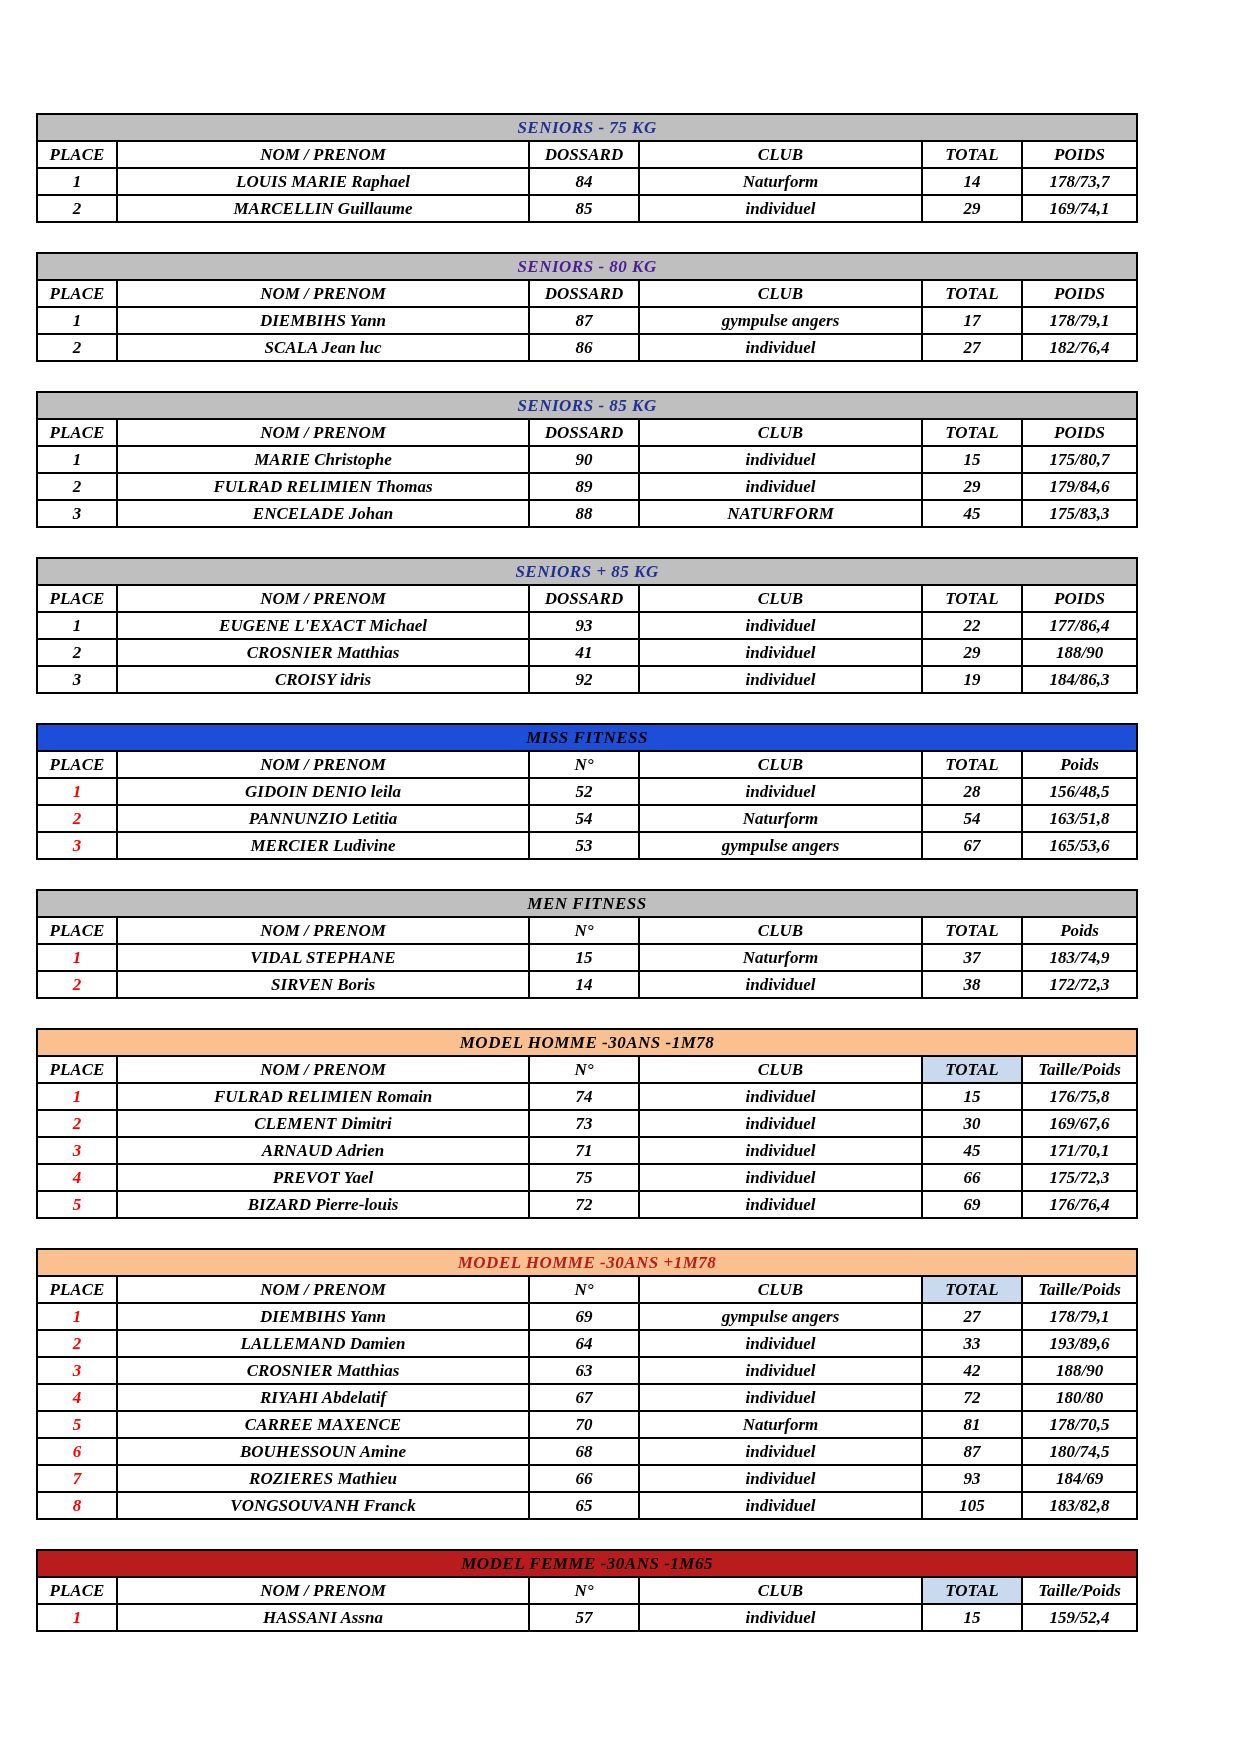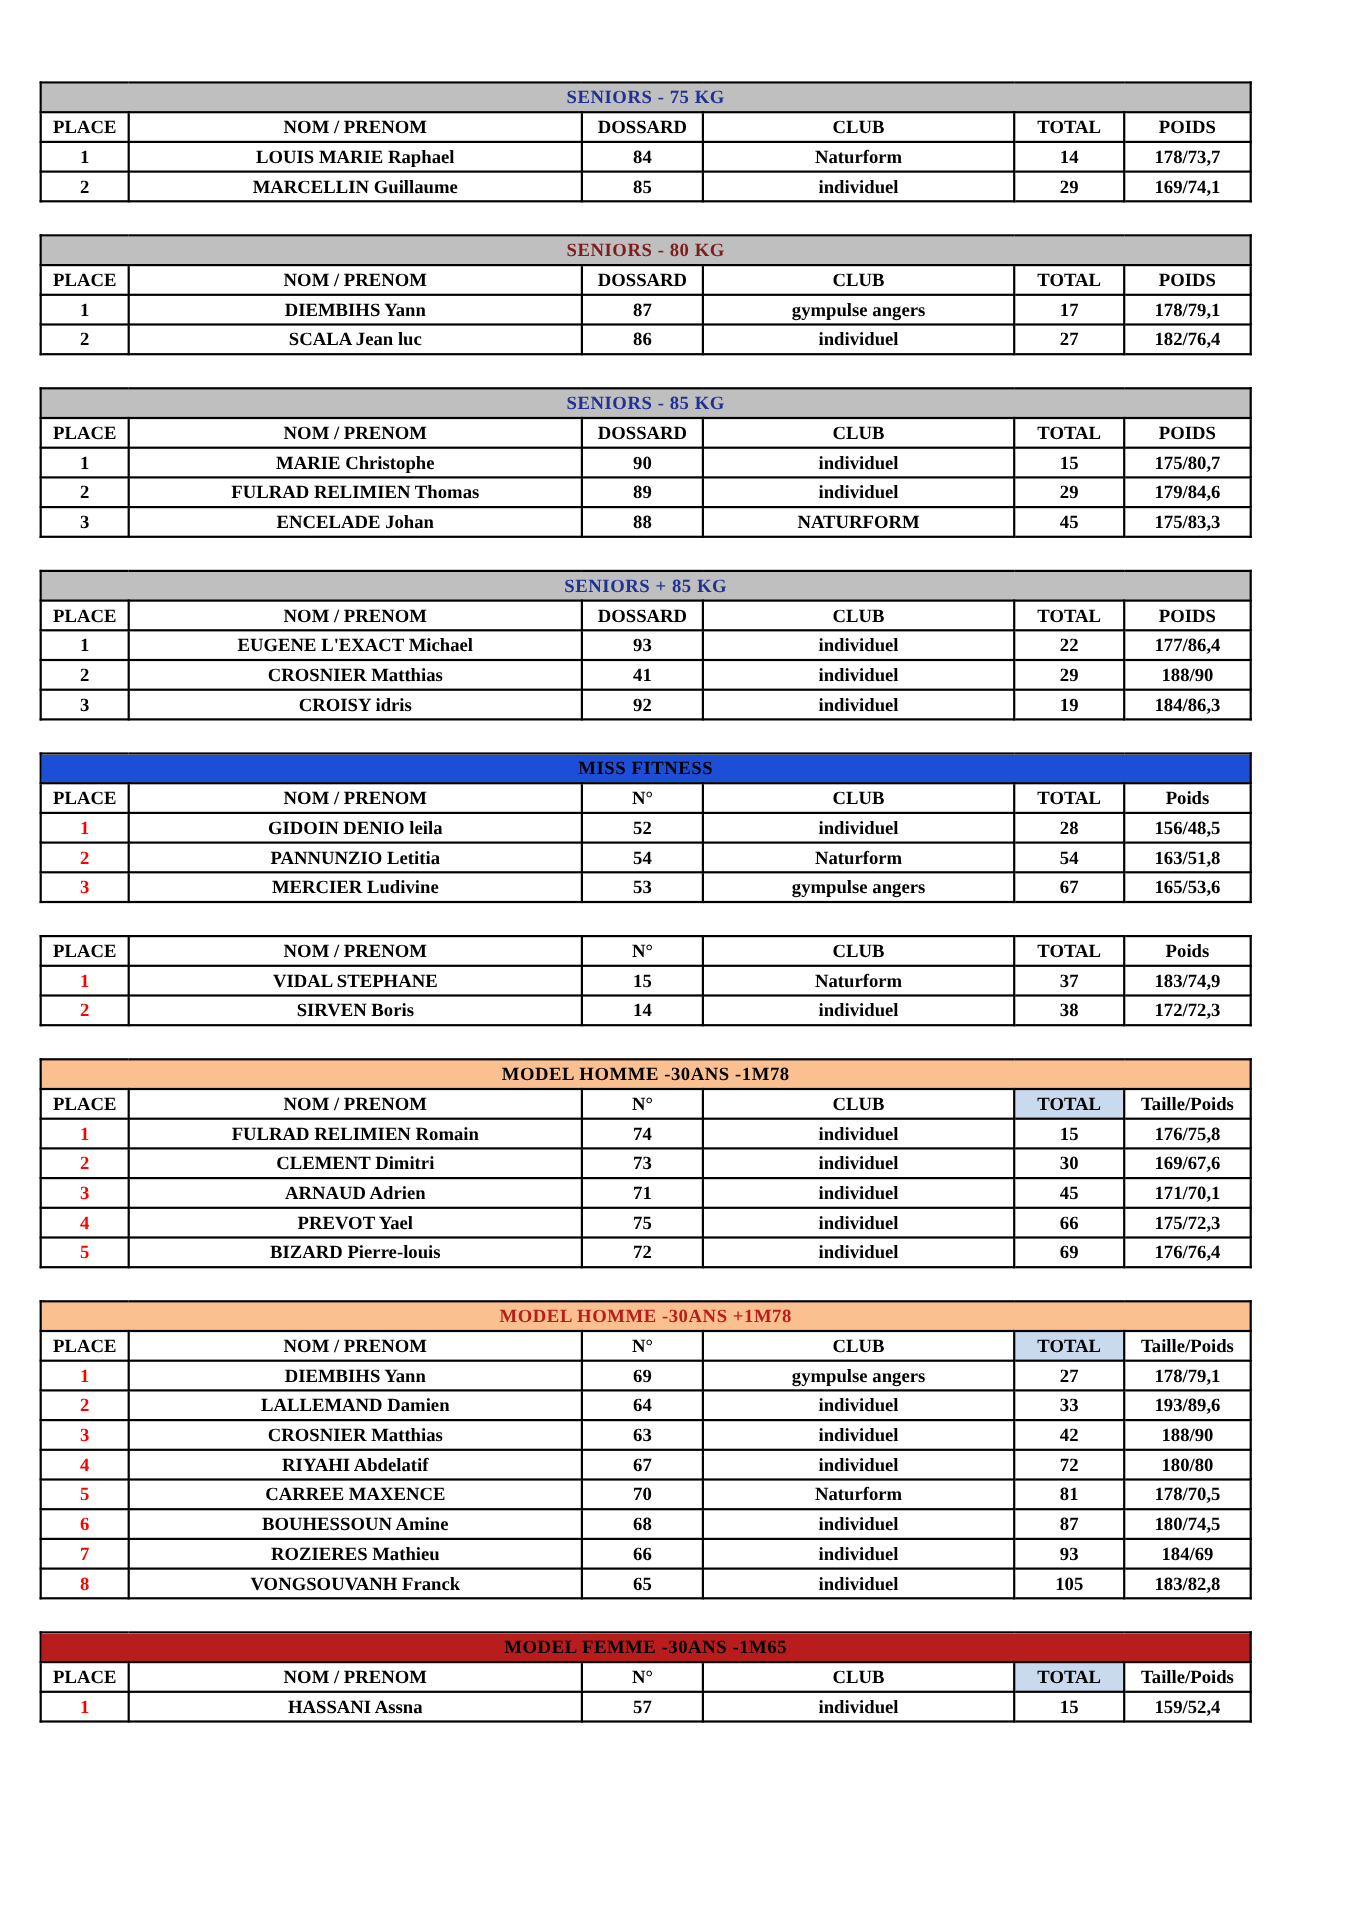--- a/index.html
+++ b/index.html
@@ -7,21 +7,22 @@
     padding: 0;
     background: #ffffff;
     font-family: "Liberation Serif", "DejaVu Serif", serif;
   }
   body {
     width: 1240px;
     height: 1755px;
     overflow: hidden;
   }
   .page {
-    padding: 74px 0 0 36px;
+    padding: 113px 0 0 36px;
+    font-style: italic;
   }
   table.results {
     border-collapse: collapse;
     width: 1100px;
     table-layout: fixed;
     margin-bottom: 29px;
   }
   table.results td {
     border: 2px solid #000000;
     text-align: center;
@@ -98,21 +99,21 @@
         <colgroup>
           <col class="col-place">
           <col class="col-name">
           <col class="col-num">
           <col class="col-club">
           <col class="col-total">
           <col class="col-poids">
         </colgroup>
         <tbody>
           <tr>
-            <td colspan="6" class="title-cell" style="background-color: rgb(191, 191, 191); color: #7f1d1d;">SENIORS - 80 KG</td>
+            <td colspan="6" class="title-cell" style="background-color: rgb(191, 191, 191); color: #4c1d95;">SENIORS - 80 KG</td>
           </tr>
           <tr>
             <td class="hdr">PLACE</td>
             <td class="hdr">NOM / PRENOM</td>
             <td class="hdr">DOSSARD</td>
             <td class="hdr">CLUB</td>
             <td class="hdr">TOTAL</td>
             <td class="hdr">POIDS</td>
           </tr>
           <tr>
@@ -278,20 +279,23 @@
         <colgroup>
           <col class="col-place">
           <col class="col-name">
           <col class="col-num">
           <col class="col-club">
           <col class="col-total">
           <col class="col-poids">
         </colgroup>
         <tbody>
           <tr>
+            <td colspan="6" class="title-cell" style="background-color: rgb(191, 191, 191); color: rgb(0, 0, 0);">MEN FITNESS</td>
+          </tr>
+          <tr>
             <td class="hdr">PLACE</td>
             <td class="hdr">NOM / PRENOM</td>
             <td class="hdr">N°</td>
             <td class="hdr">CLUB</td>
             <td class="hdr">TOTAL</td>
             <td class="hdr">Poids</td>
           </tr>
           <tr>
             <td style="color: rgb(255, 0, 0);">1</td>
             <td>VIDAL STEPHANE</td>

